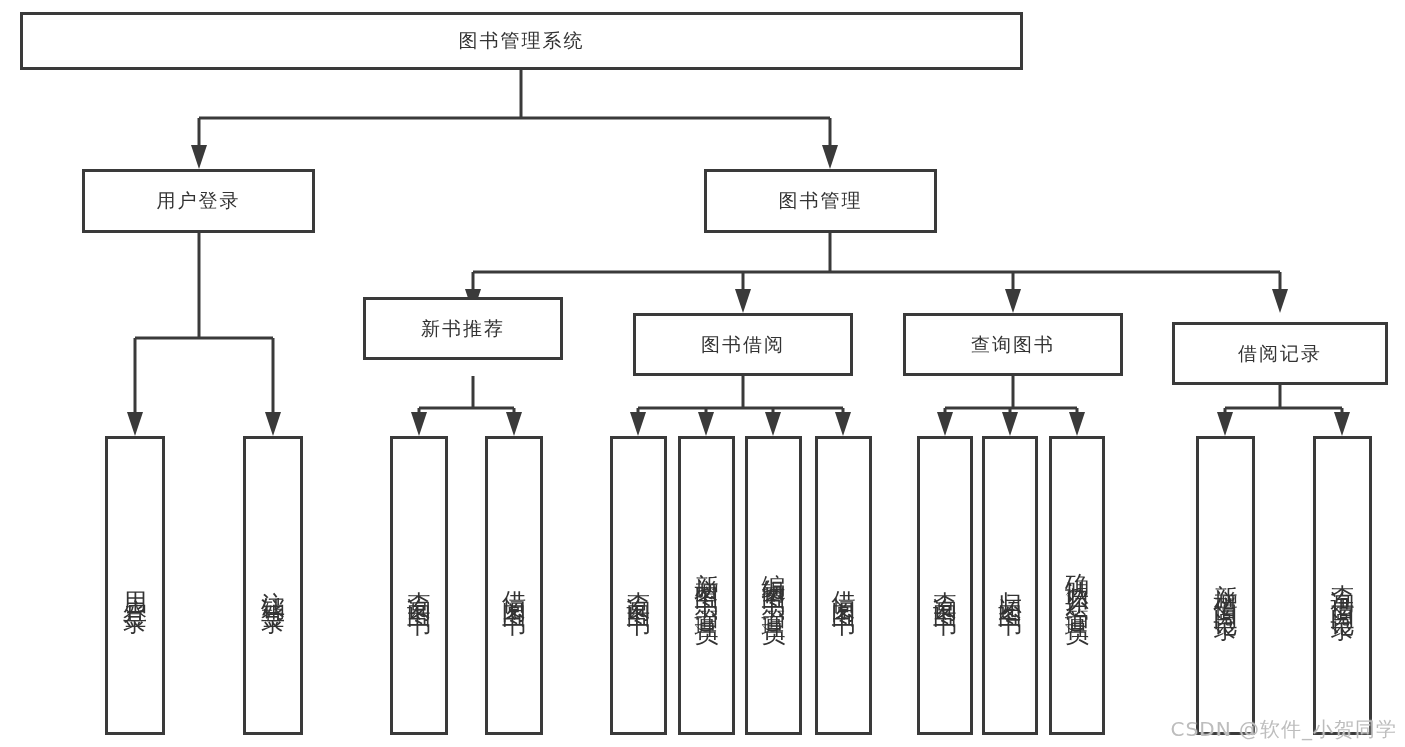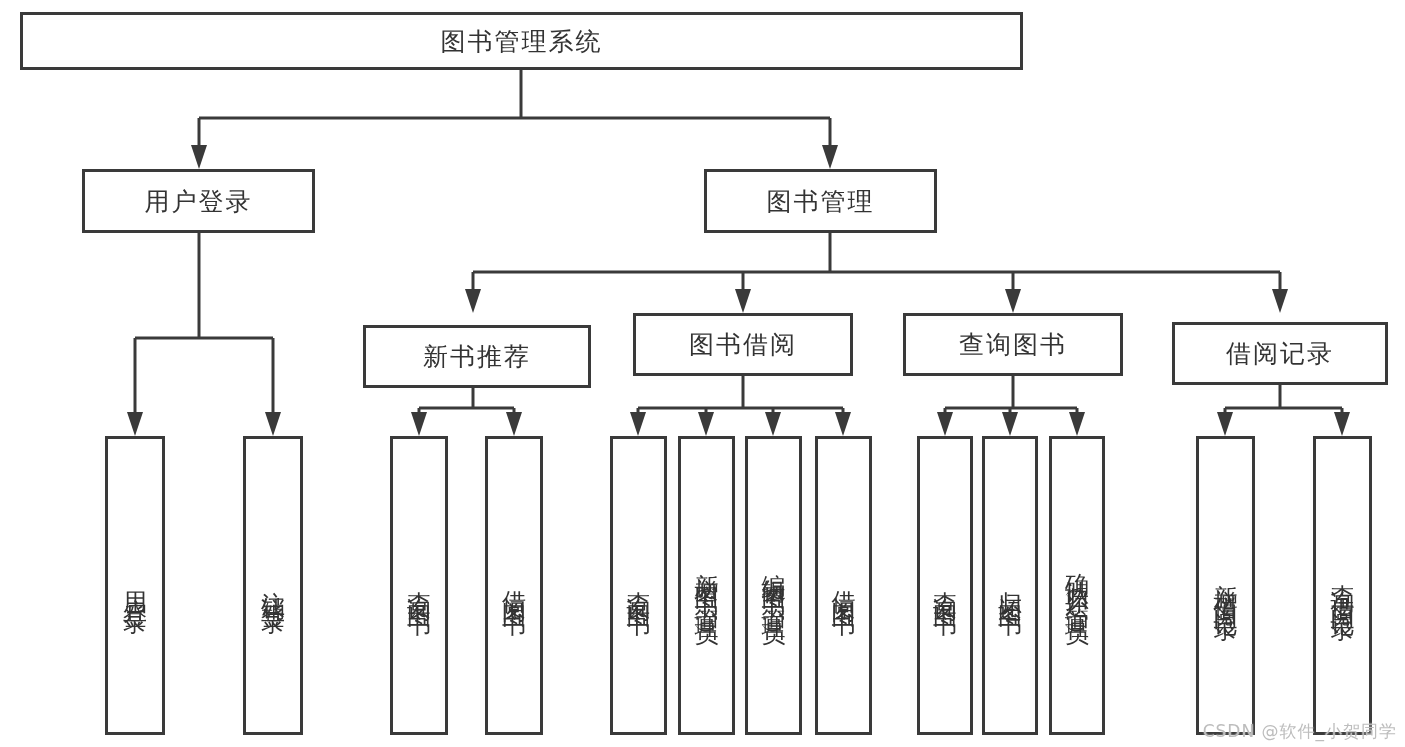--- a/index.html
+++ b/index.html
@@ -21,37 +21,37 @@
     position:absolute;
     box-sizing:border-box;
     border:3px solid var(--line);
     background:#fff;
     display:flex;
     align-items:center;
     justify-content:center;
     color:var(--text);
   }
   .node.h span{
-    font-size:25px;
+    font-size:19px;
     letter-spacing:2px;
     white-space:nowrap;
     text-align:center;
   }
   .node.v span{
     writing-mode:vertical-rl;
     text-orientation:mixed;
     font-size:24px;
     letter-spacing:7px;
     line-height:1;
   }
   .watermark{
     position:absolute;
     right:8px;
     bottom:4px;
-    font-size:17px;
+    font-size:20px;
     color:var(--watermark);
     text-shadow:0 0 2px #ffffff;
     white-space:nowrap;
     letter-spacing:1px;
     text-align:right;
   }
 </style>
 </head>
 <body>
 
@@ -130,21 +130,21 @@
     <span>图书管理系统</span>
   </div>
 
   <div class="node h" style="left:82px;top:169px;width:233px;height:64px">
     <span>用户登录</span>
   </div>
   <div class="node h" style="left:704px;top:169px;width:233px;height:64px">
     <span>图书管理</span>
   </div>
 
-  <div class="node h" style="left:363px;top:325px;width:228px;height:63px">
+  <div class="node h" style="left:363px;top:297px;width:200px;height:63px">
     <span>新书推荐</span>
   </div>
   <div class="node h" style="left:633px;top:313px;width:220px;height:63px">
     <span>图书借阅</span>
   </div>
   <div class="node h" style="left:903px;top:313px;width:220px;height:63px">
     <span>查询图书</span>
   </div>
   <div class="node h" style="left:1172px;top:322px;width:216px;height:63px">
     <span>借阅记录</span>

